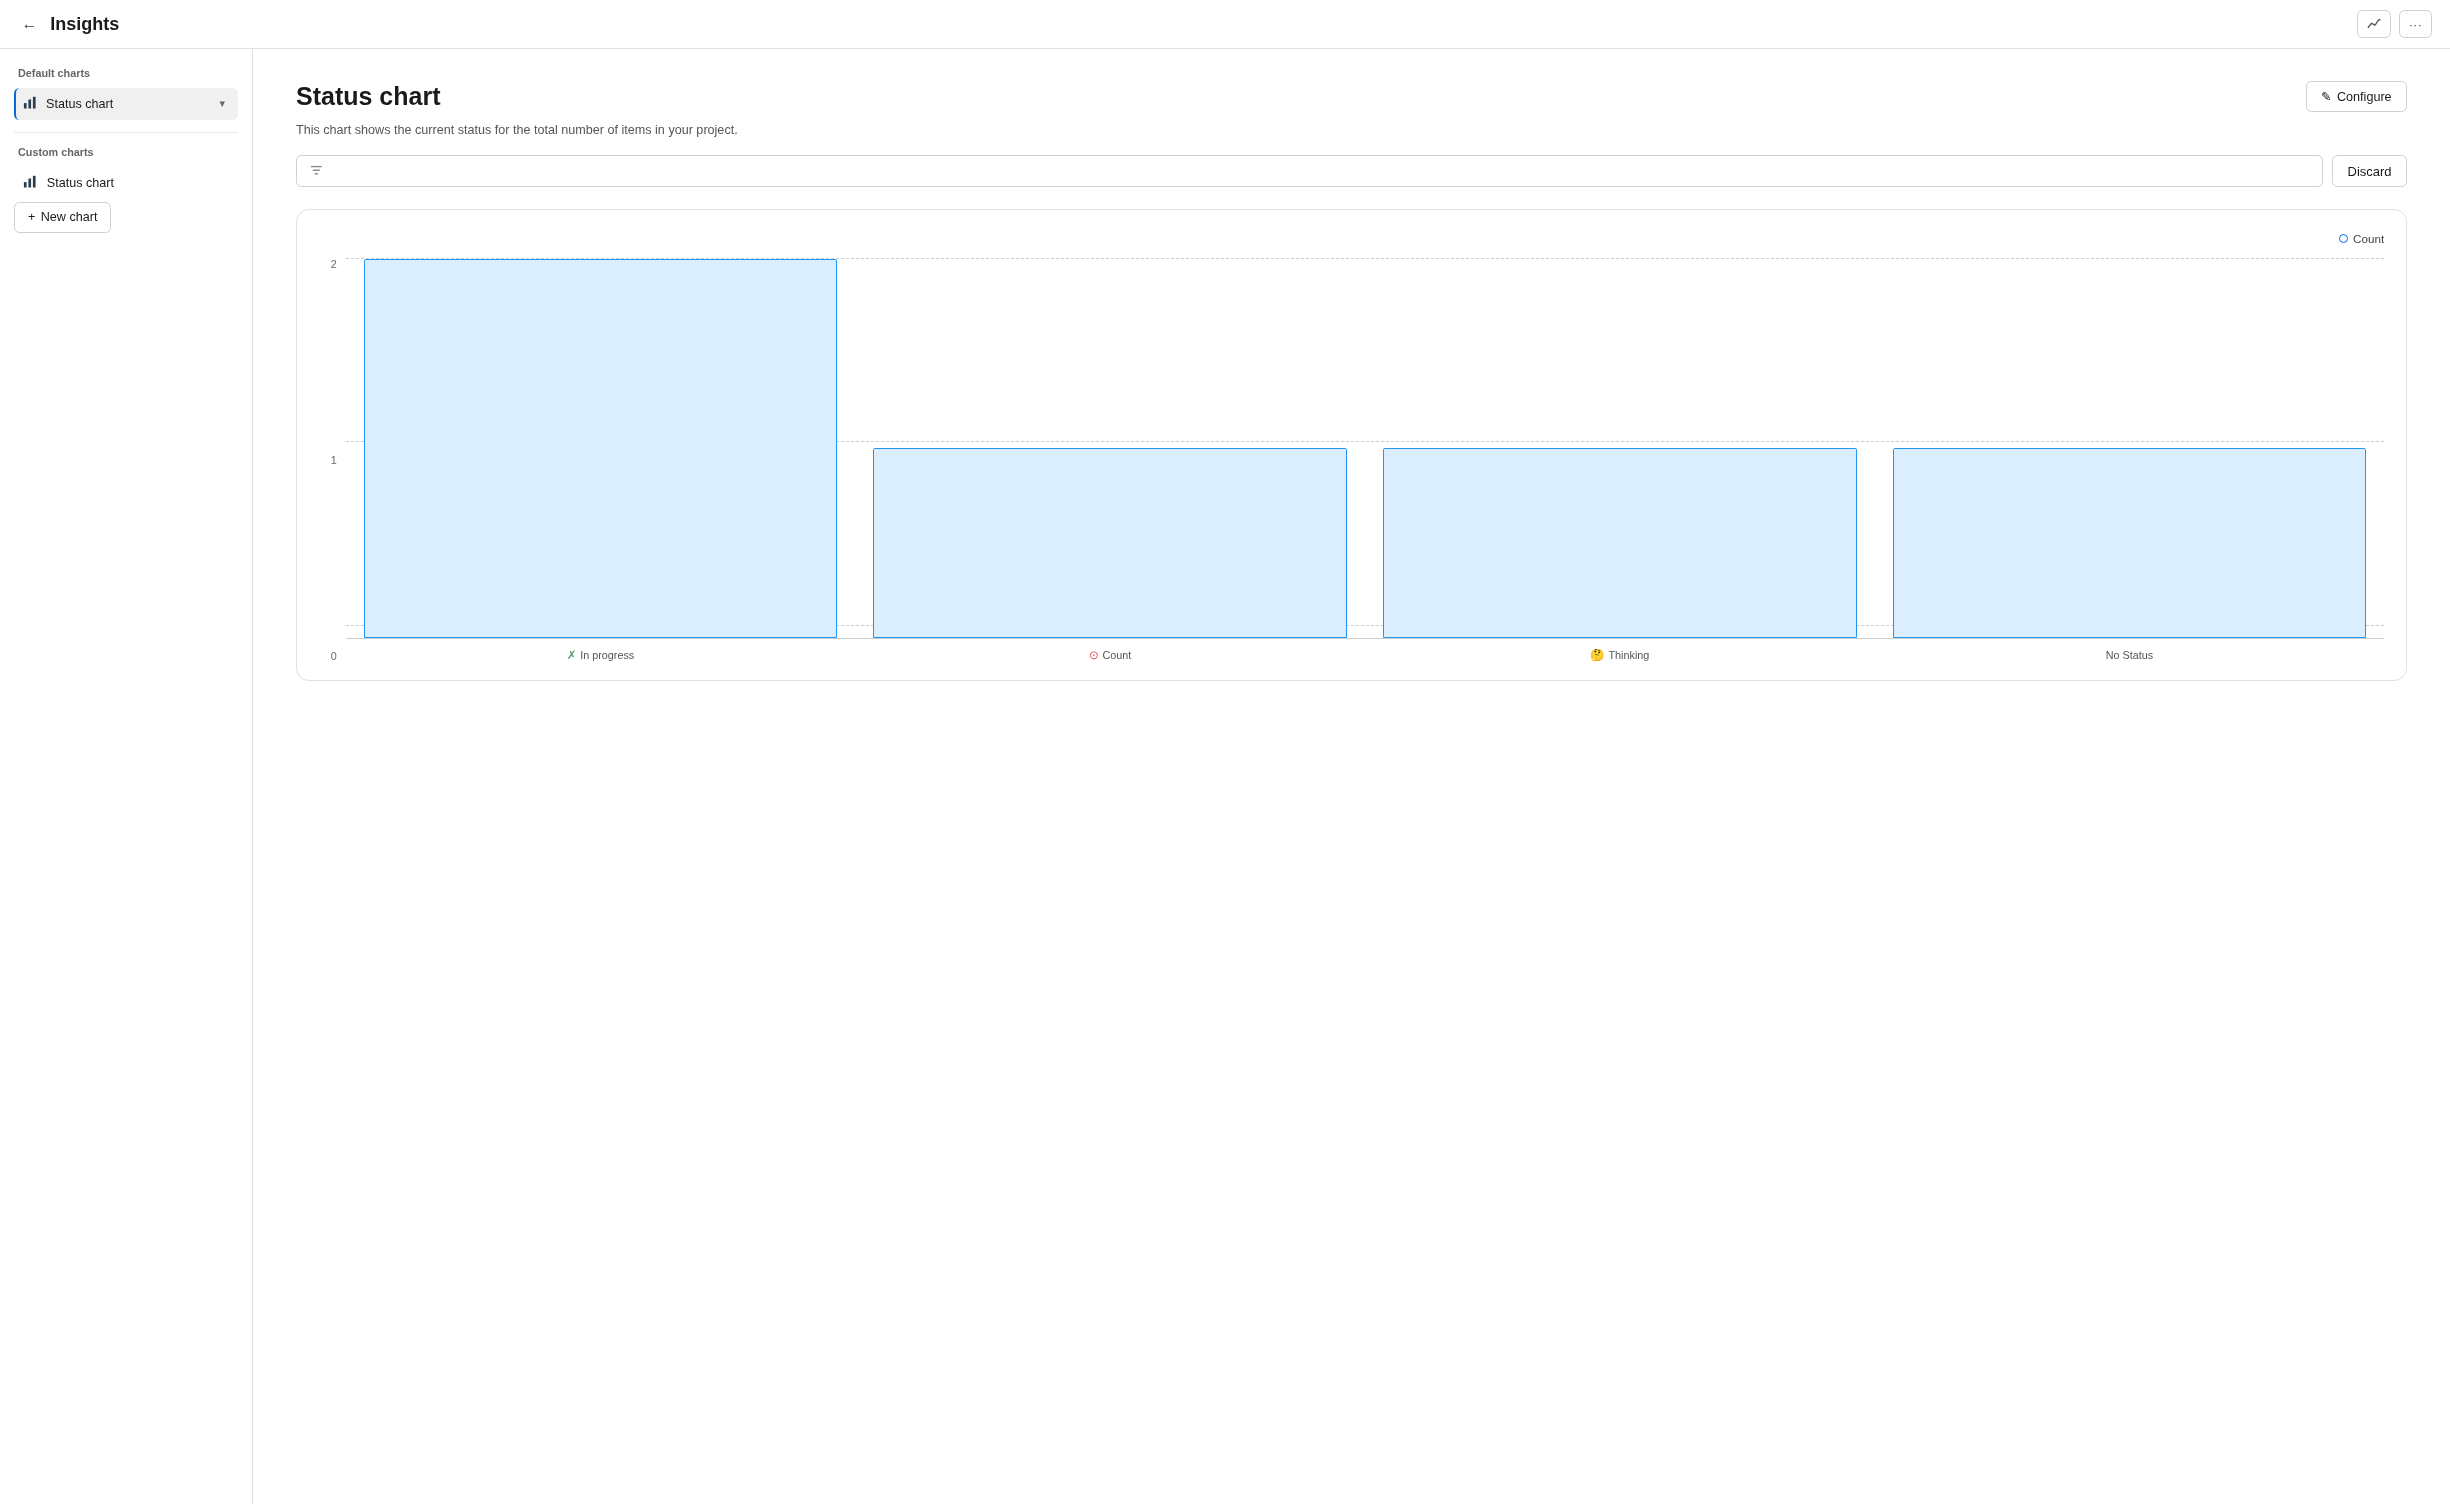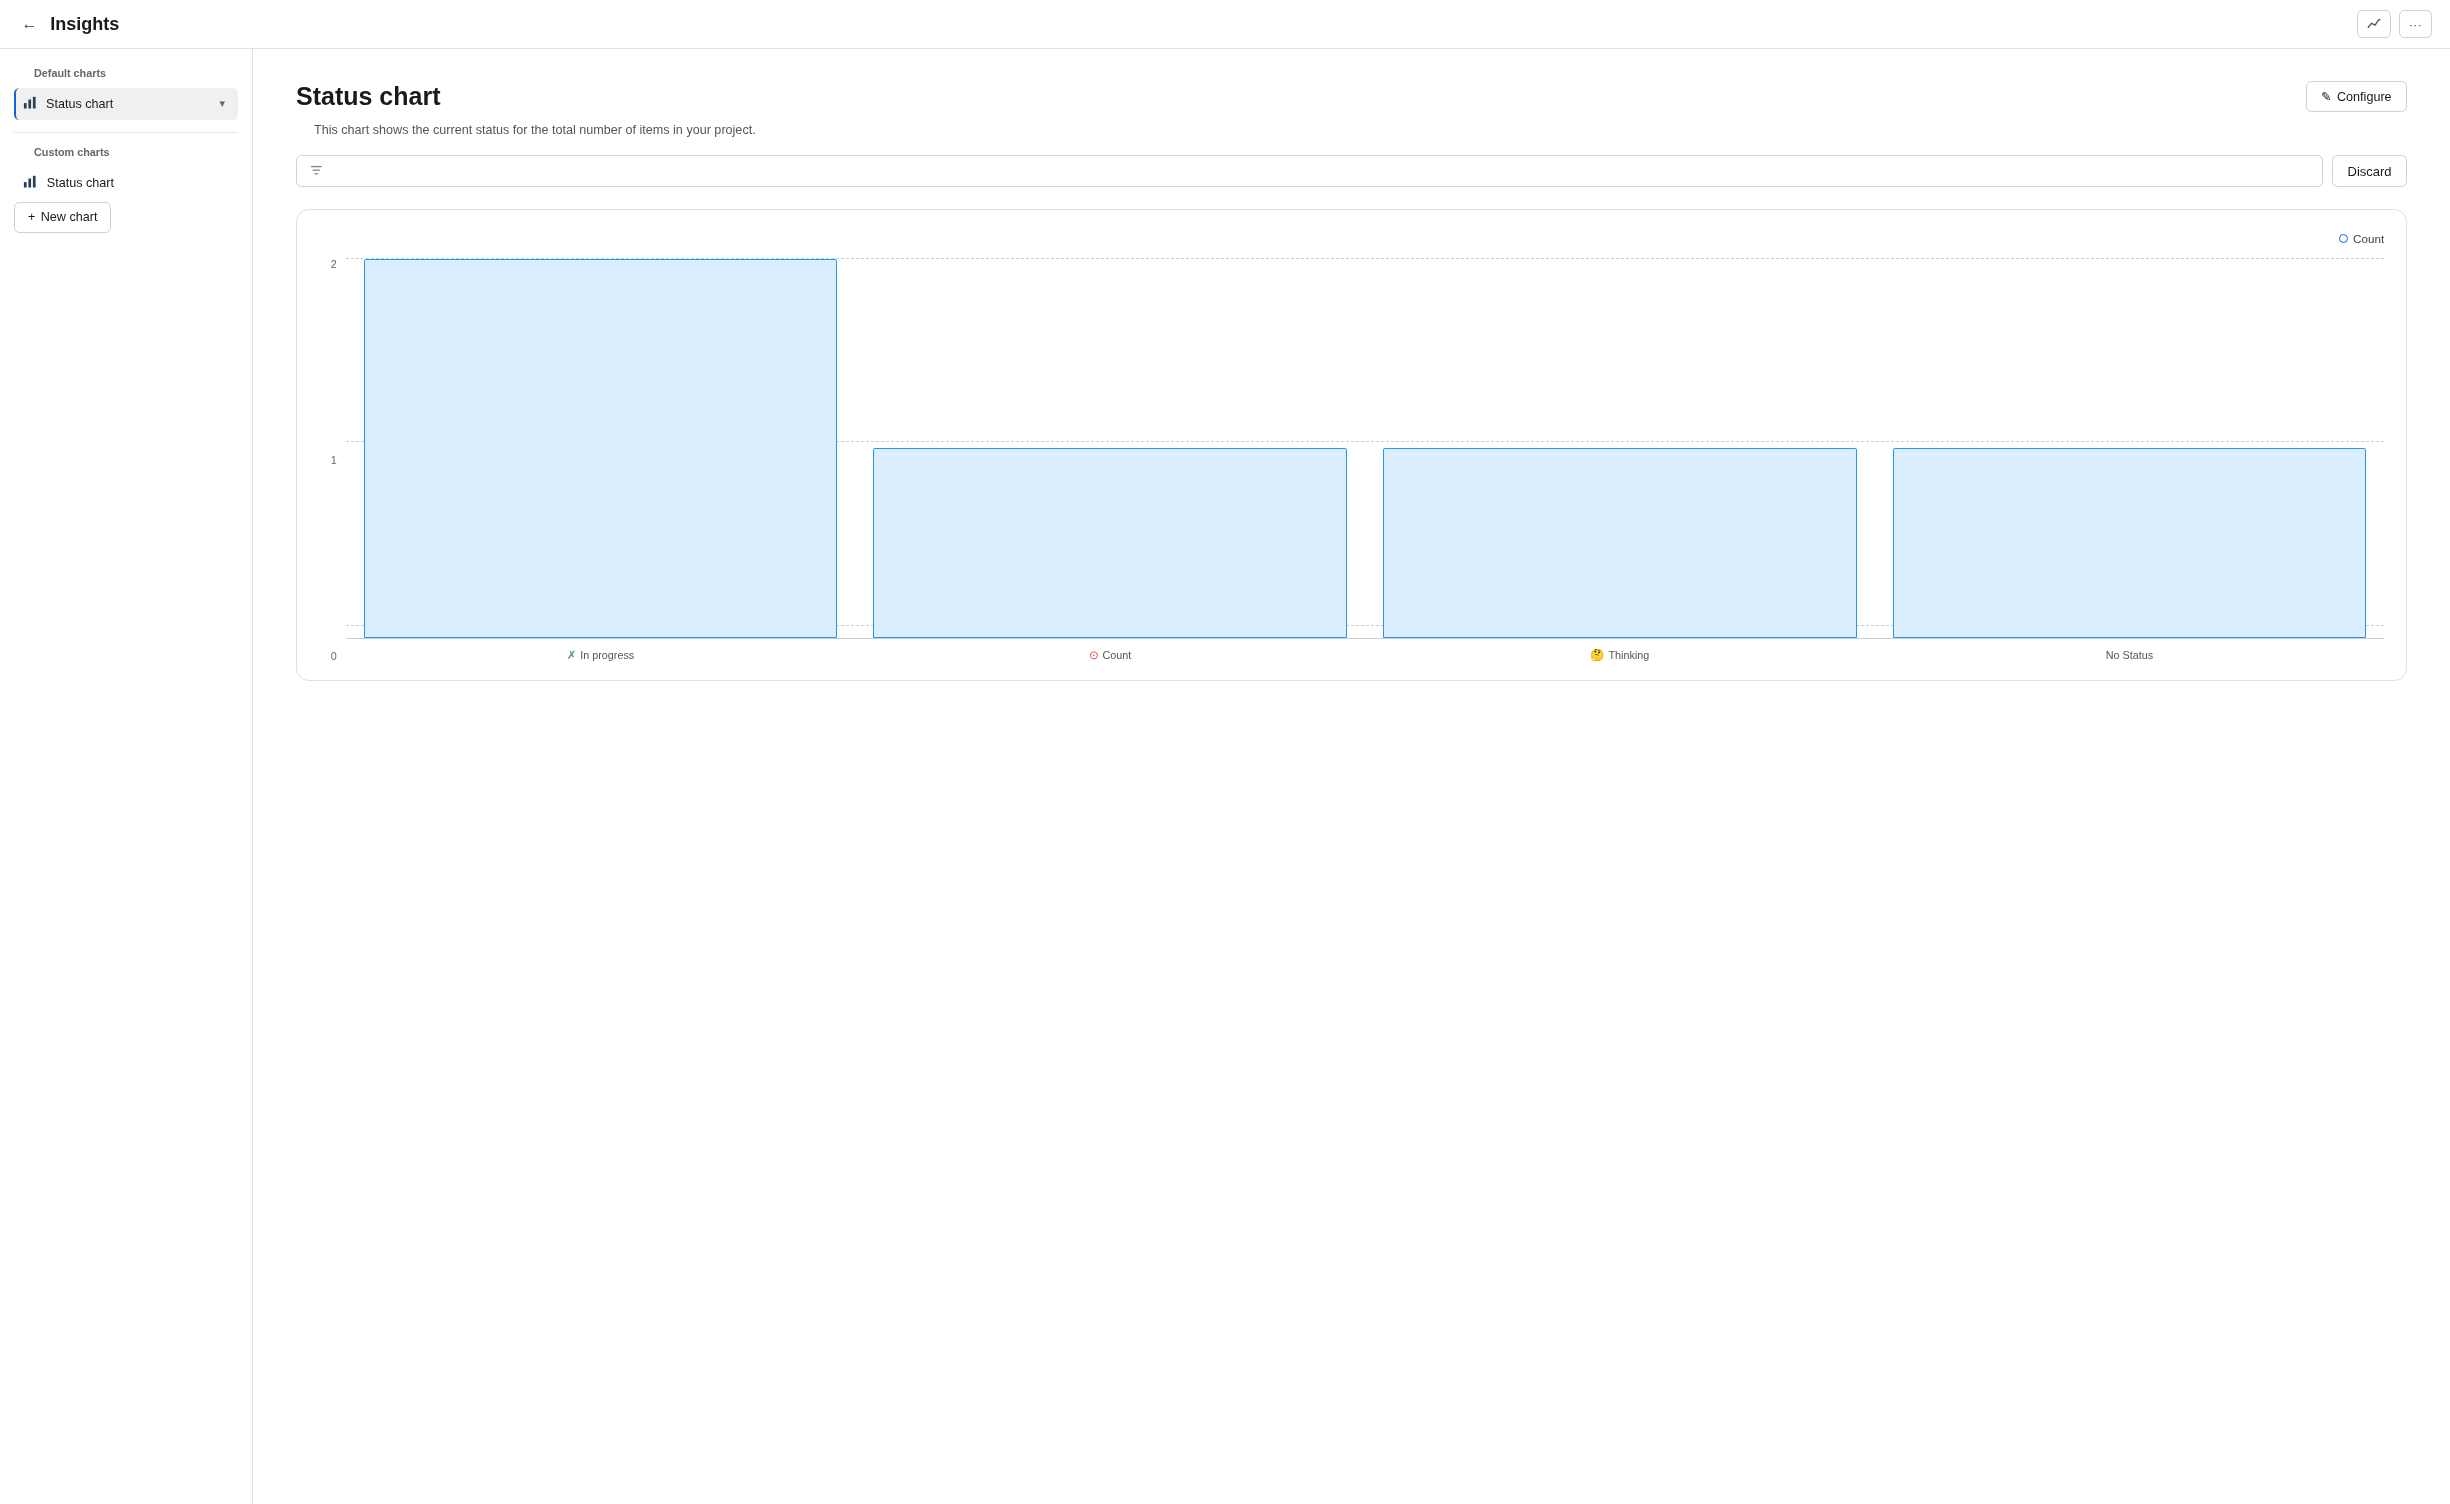--- a/index.html
+++ b/index.html
@@ -22,21 +22,21 @@
     }
 
     .main-layout { display: flex; flex: 1; overflow: hidden; }
 
     .sidebar {
       width: 253px; border-right: 0.9px solid #e0e0e0; padding: 18px 14.4px;
       flex-shrink: 0; overflow-y: auto;
     }
     .sidebar-section-label {
       font-size: 10.8px; font-weight: 600; color: #666;
-      margin-bottom: 9px; padding: 0 3.6px; margin-left: 16px;
+      margin-bottom: 9px; padding: 0 3.6px;
     }
     .sidebar-item {
       display: flex; align-items: center; gap: 9px;
       padding: 7.2px 9px; border-radius: 5.4px; cursor: pointer;
       color: #1a1a1a; font-size: 12.6px; font-weight: 500;
       position: relative;
     }
     .sidebar-item.active { background: #f0f0f0; border-left: 2.7px solid #0969da; padding-left: 6.3px; }
     .sidebar-item .chart-icon { color: #555; font-size: 14.4px; }
     .sidebar-item .arrow-btn {
@@ -55,21 +55,21 @@
 
     .content-header { display: flex; align-items: center; justify-content: space-between; margin-bottom: 10.8px; }
     .content-title { font-size: 25px; font-weight: 700; }
     .configure-btn {
       display: flex; align-items: center; gap: 5.4px;
       border: 0.9px solid #d0d0d0; border-radius: 5.4px; background: #fff;
       padding: 7.2px 14.4px; cursor: pointer; font-size: 12.6px; color: #1a1a1a;
       font-weight: 500;
     }
 
-    .description { color: #555; font-size: 12.6px; margin-bottom: 18px; margin-left: 18px; }
+    .description { color: #555; font-size: 12.6px; margin-bottom: 18px; }
 
     .filter-row { display: flex; align-items: center; gap: 9px; margin-bottom: 21.7px; }
     .filter-input-wrap {
       flex: 1; display: flex; align-items: center; gap: 7.2px;
       border: 0.9px solid #d0d0d0; border-radius: 5.4px; padding: 7.2px 12.6px;
       background: #fff;
     }
     .filter-icon { color: #888; }
     .filter-input { border: none; outline: none; flex: 1; font-size: 12.6px; color: #888; background: transparent; }
     .discard-btn {

